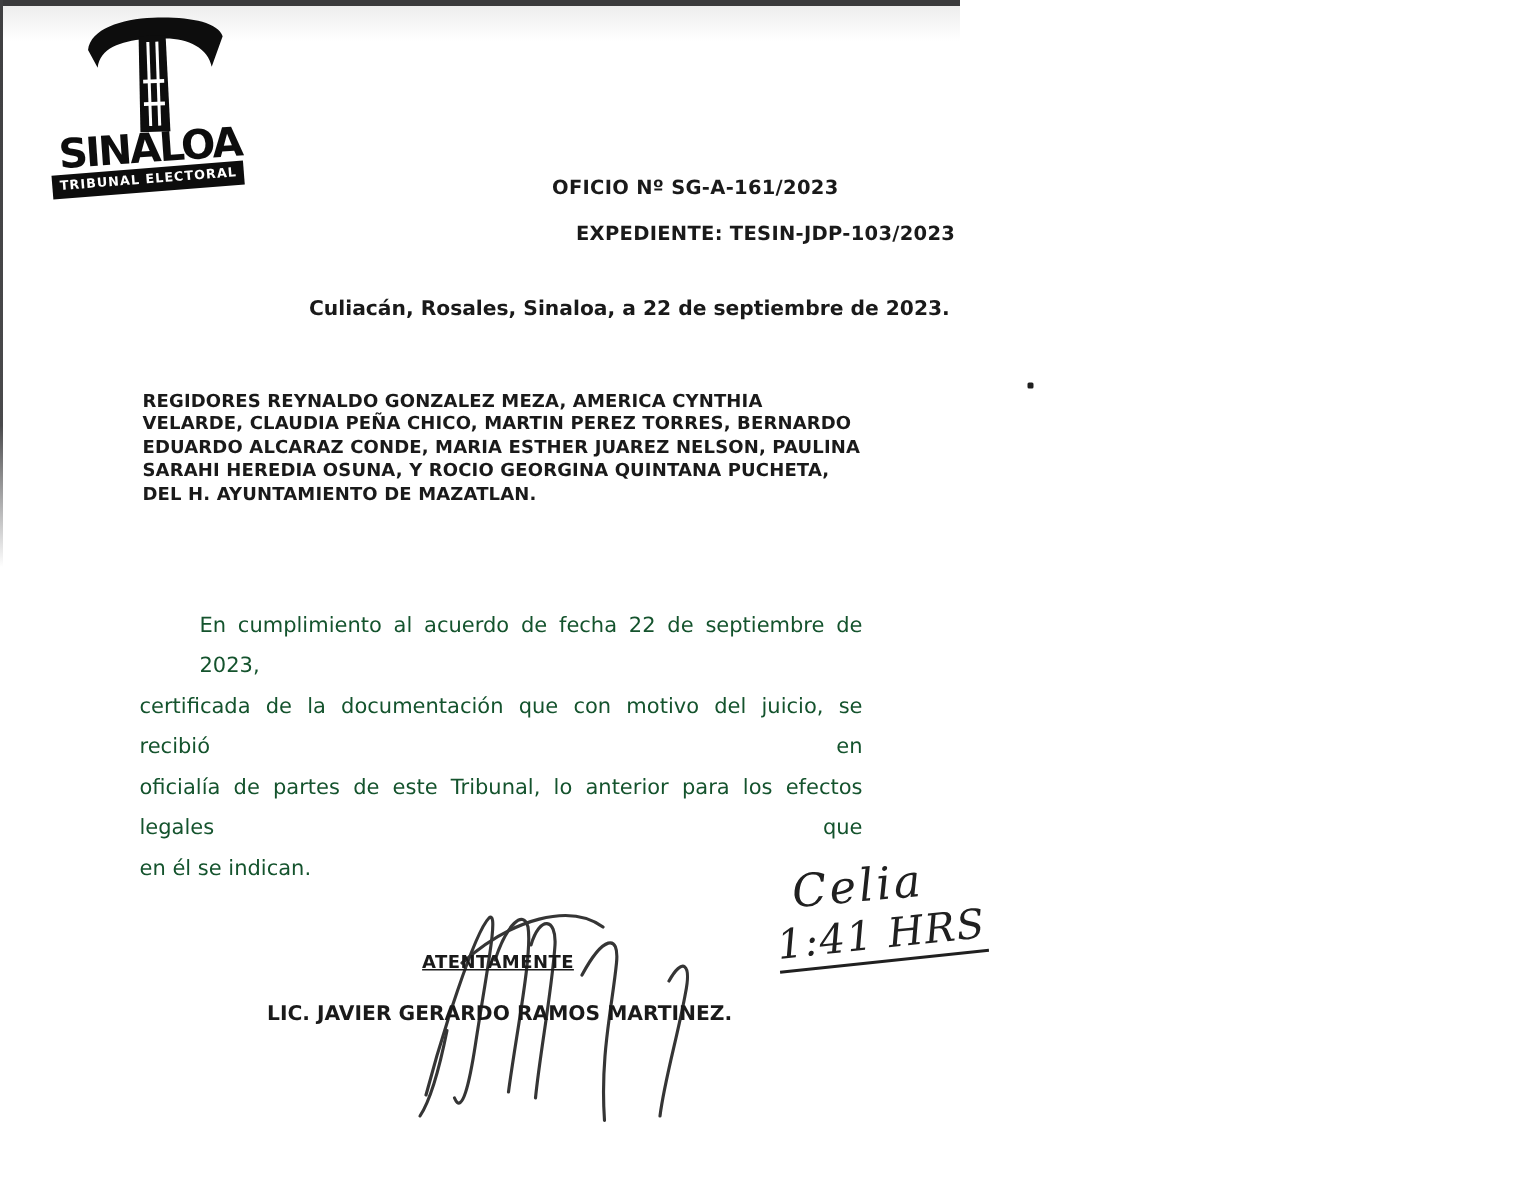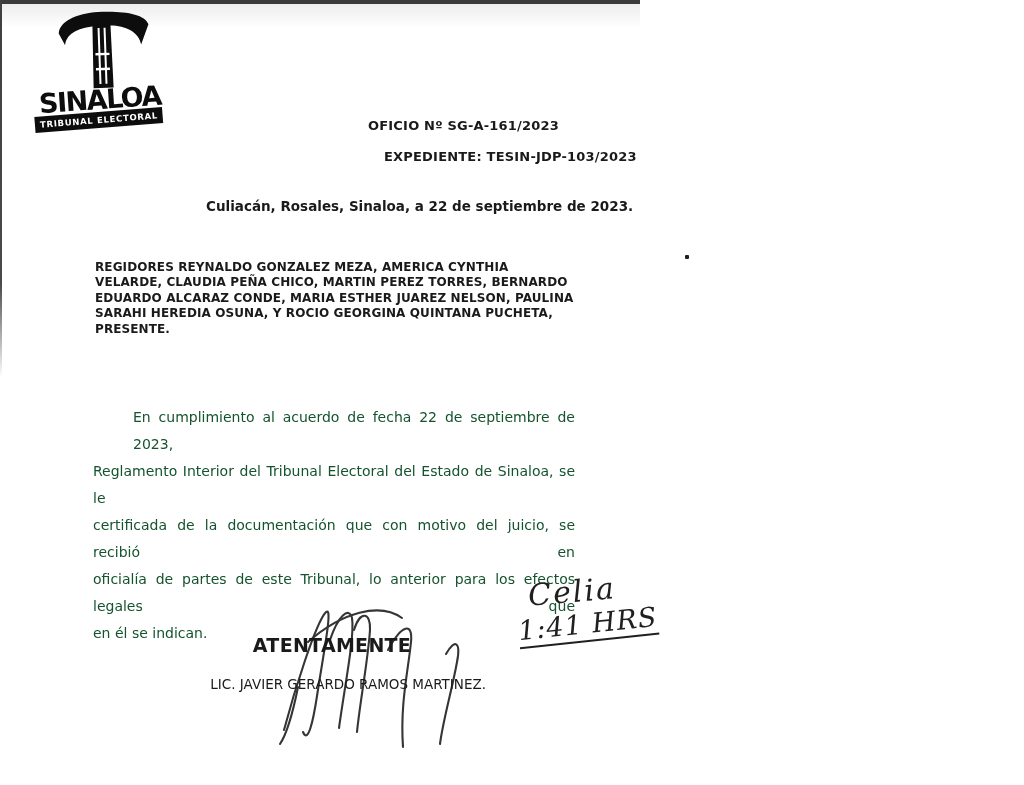--- a/index.html
+++ b/index.html
@@ -75,22 +75,22 @@
   .handwriting {
     font-family: "DejaVu Serif", "Liberation Serif", serif;
     font-style: italic; color: #202020;
   }
   .hand-name { left: 528px; top: 574px; font-size: 30px; transform: rotate(-5deg); letter-spacing: 2px; }
   .hand-time { left: 518px; top: 608px; font-size: 27px; transform: rotate(-6deg); letter-spacing: 1px;
                border-bottom: 2px solid #202020; padding-bottom: 1px; }
 
   
   .sig-block { left: 178px; top: 634px; width: 308px; text-align: center; }
-  .sig-salutation { font-size: 19px; font-weight: 700; letter-spacing: 0.3px; }
-  .sig-name { margin-top: 20px; font-size: 13.5px; font-weight: 400; white-space: nowrap; text-align: right; }
+  .sig-salutation { font-size: 12px; font-weight: 700; letter-spacing: 0.3px; text-decoration: underline; }
+  .sig-name { margin-top: 20px; font-size: 13.5px; font-weight: 700; white-space: nowrap; text-align: right; }
   .sig-title { margin-top: 19px; font-size: 13.5px; font-weight: 700; letter-spacing: 0.4px; }
 
   .signature-svg { left: 250px; top: 592px; width: 230px; height: 160px; }
 </style>
 </head>
 <body>
 
 <div class="page">
 
   <div class="abs scan-top-bar"></div>
@@ -113,26 +113,25 @@
 
   <div class="abs oficio">OFICIO Nº SG-A-161/2023</div>
   <div class="abs expediente">EXPEDIENTE: TESIN-JDP-103/2023</div>
   <div class="abs dateline">Culiacán, Rosales, Sinaloa, a 22 de septiembre de 2023.</div>
 
   <div class="abs recipient">
     <div>REGIDORES REYNALDO GONZALEZ MEZA, AMERICA CYNTHIA</div>
     <div>VELARDE, CLAUDIA PEÑA CHICO, MARTIN PEREZ TORRES, BERNARDO</div>
     <div>EDUARDO ALCARAZ CONDE, MARIA ESTHER JUAREZ NELSON, PAULINA</div>
     <div>SARAHI HEREDIA OSUNA, Y ROCIO GEORGINA QUINTANA PUCHETA,</div>
-    <div>PRESENTE.</div>
+    <div>DEL H. AYUNTAMIENTO DE MAZATLAN.</div>
   </div>
 
   <div class="abs body-text">
     <div class="bline first">En cumplimiento al acuerdo de fecha 22 de septiembre de 2023,</div>
-    <div class="bline">Reglamento Interior del Tribunal Electoral del Estado de Sinaloa, se le</div>
     <div class="bline">certificada de la documentación que con motivo del juicio, se recibió en</div>
     <div class="bline">oficialía de partes de este Tribunal, lo anterior para los efectos legales que</div>
     <div class="bline last">en él se indican.</div>
   </div>
 
   <div class="abs handwriting hand-name">Celia</div>
   <div class="abs handwriting hand-time">1:41 HRS</div>
 
   <div class="abs sig-block">
     <div class="sig-salutation">ATENTAMENTE</div>

